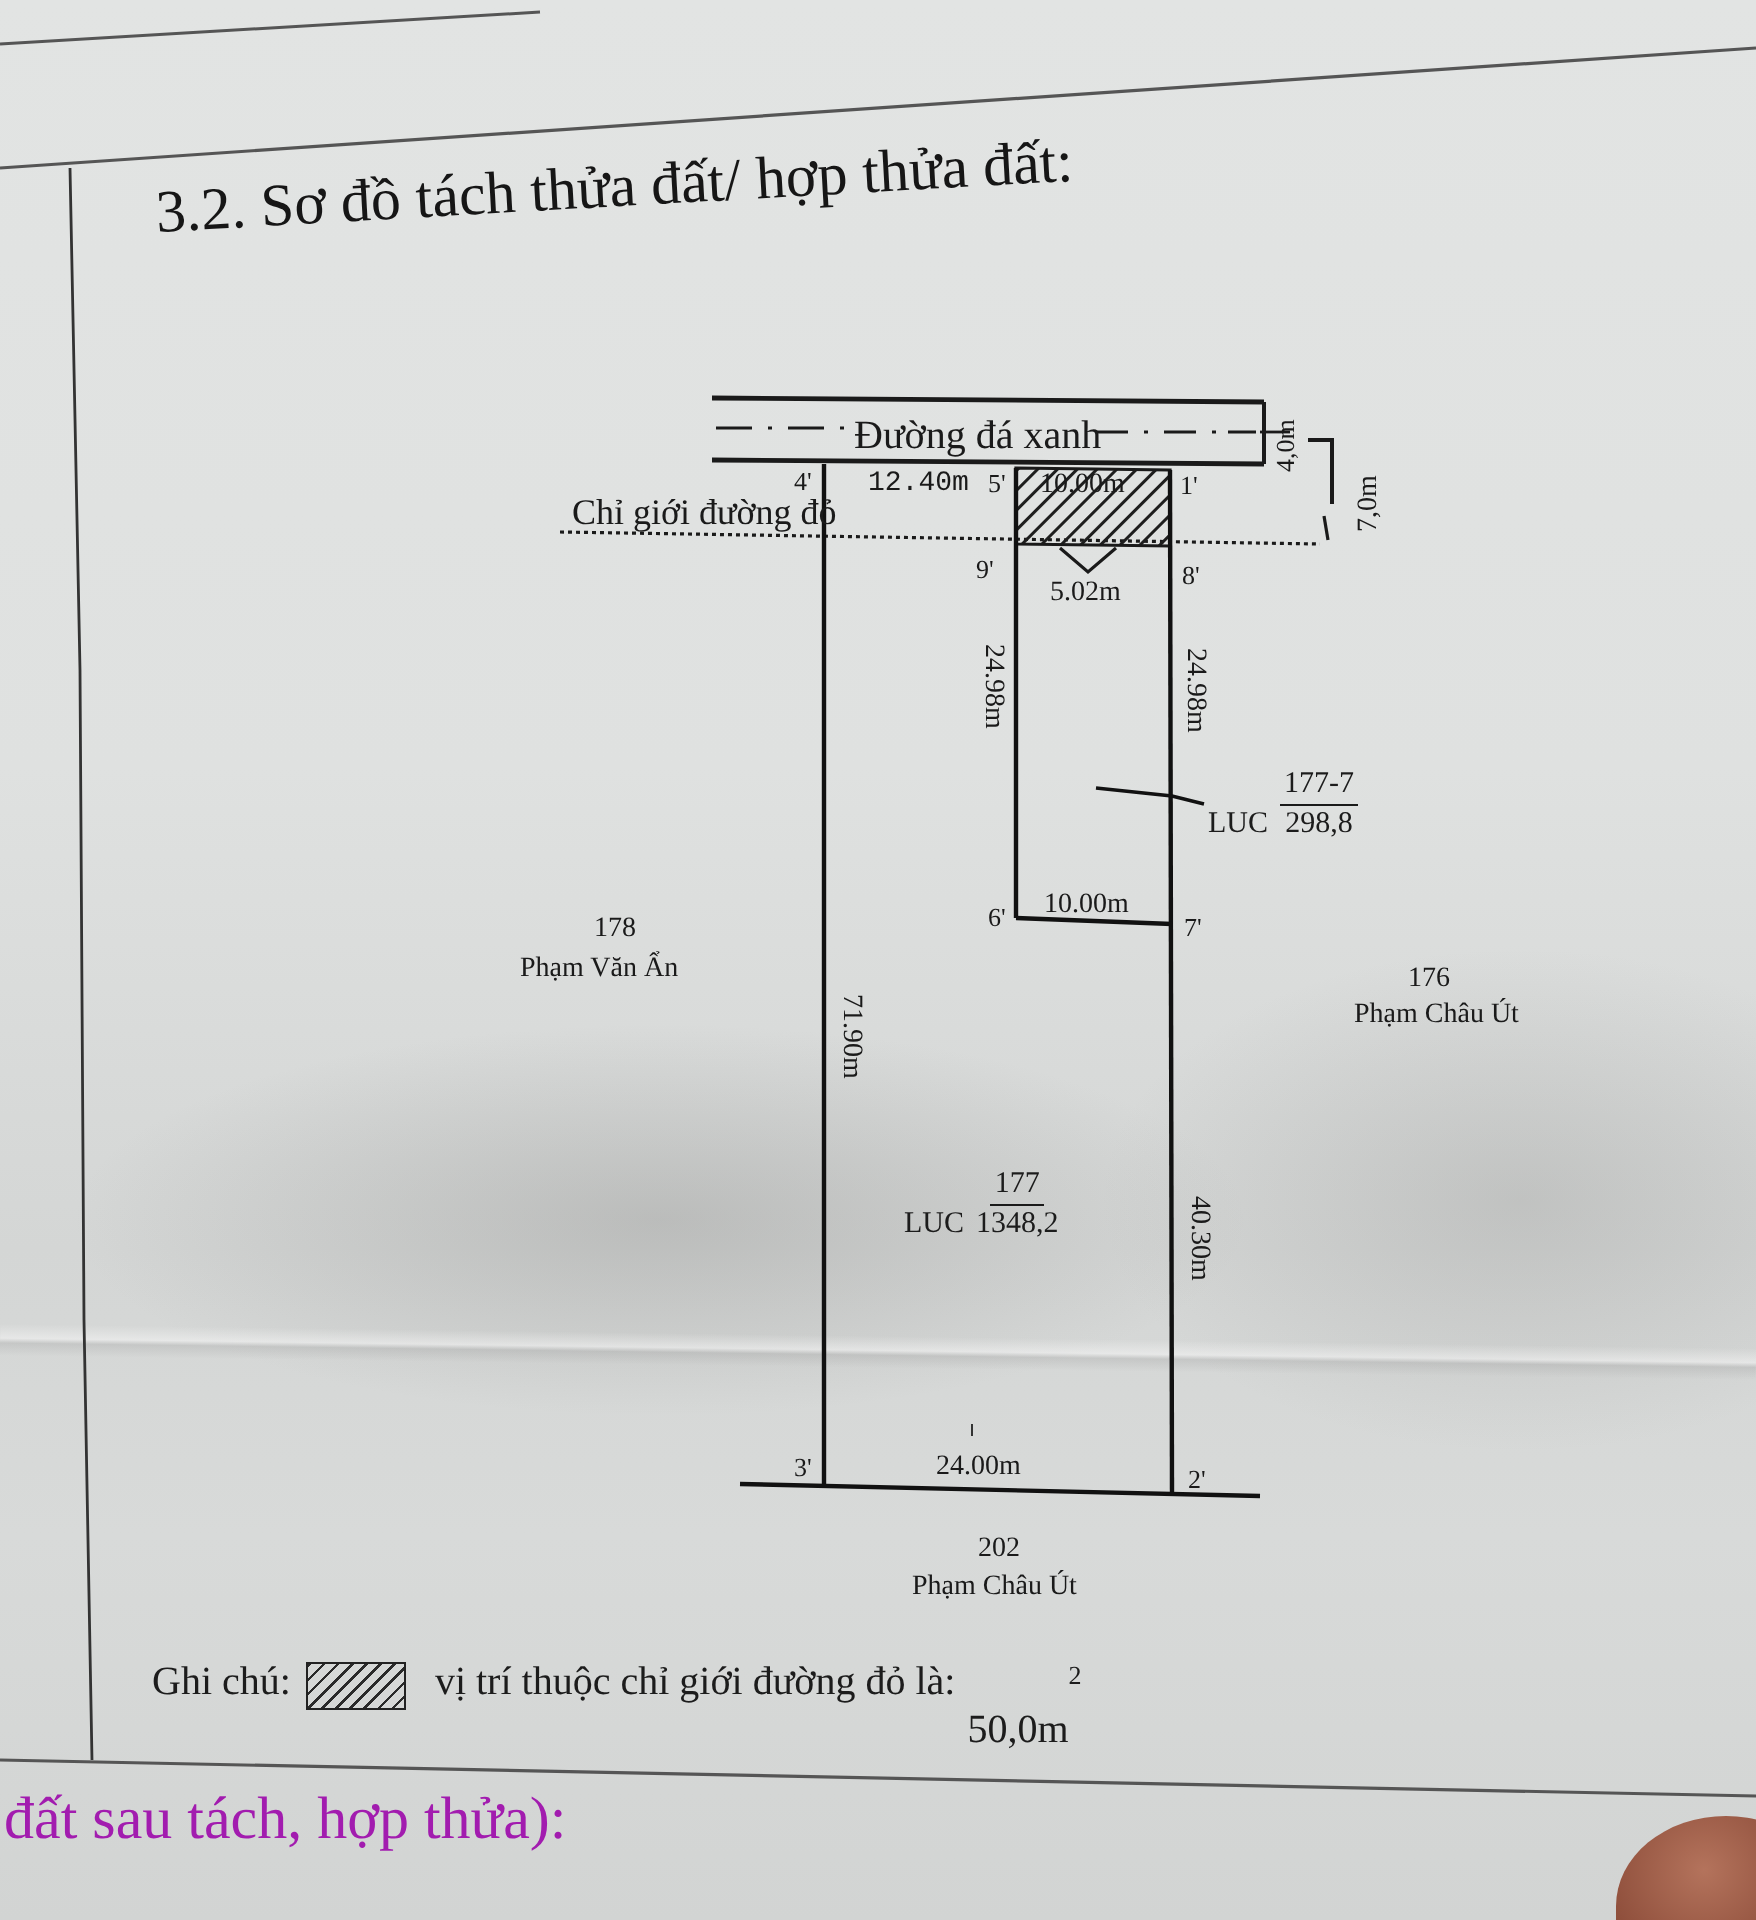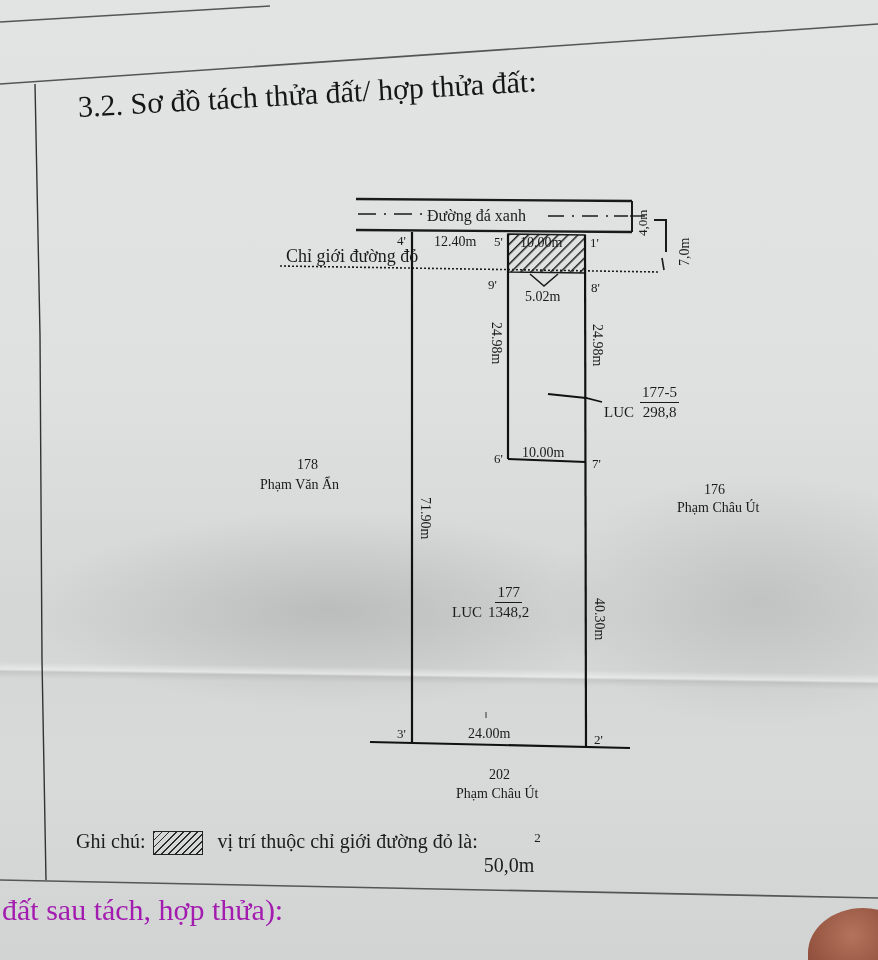--- a/index.html
+++ b/index.html
@@ -85,49 +85,49 @@
   <line x1="508" y1="459" x2="586" y2="462" stroke="#111" stroke-width="2.2"></line>
   <line x1="370" y1="742" x2="630" y2="748" stroke="#111" stroke-width="2.2"></line>
 
   <path d="M548 394 L586 398 L602 402" stroke="#111" stroke-width="1.8" fill="none"></path>
 
   <line x1="486" y1="712" x2="486" y2="718" stroke="#333" stroke-width="1"></line>
 </svg>
 
 <div class="txt title">3.2. Sơ đồ tách thửa đất/ hợp thửa đất:</div>
 
-<div class="txt lbl" style="left:427px; top:208px; font-size:16px;">Đường đá xanh</div>
+<div class="txt lbl" style="left:427px; top:208px; font-size:20px;">Đường đá xanh</div>
 <div class="txt lbl vert" style="left:650px; top:203px; font-size:13px; transform: rotate(-90deg); transform-origin: left top; top:236px; left:636px;">4,0m</div>
 <div class="txt lbl" style="left:690px; top:226px; font-size:14px; transform: rotate(-90deg); transform-origin: left top; top:266px; left:678px;">7,0m</div>
 <div class="txt lbl" style="left:286px; top:247px; font-size:18px;">Chỉ giới đường đỏ</div>
 
 <div class="txt lbl" style="left:397px; top:234px; font-size:13px;">4'</div>
 <div class="txt lbl" style="left:494px; top:235px; font-size:13px;">5'</div>
 <div class="txt lbl" style="left:590px; top:236px; font-size:13px;">1'</div>
 <div class="txt lbl" style="left:488px; top:278px; font-size:13px;">9'</div>
 <div class="txt lbl" style="left:591px; top:281px; font-size:13px;">8'</div>
 <div class="txt lbl" style="left:494px; top:452px; font-size:13px;">6'</div>
 <div class="txt lbl" style="left:592px; top:457px; font-size:13px;">7'</div>
 <div class="txt lbl" style="left:397px; top:727px; font-size:13px;">3'</div>
 <div class="txt lbl" style="left:594px; top:733px; font-size:13px;">2'</div>
 
-<div class="txt lbl" style="left:434px; top:235px;">12.40m</div>
+<div class="txt lbl" style="left:434px; top:235px;font-family:Liberation Mono, monospace;">12.40m</div>
 <div class="txt lbl" style="left:520px; top:236px;">10.00m</div>
 <div class="txt lbl" style="left:525px; top:290px;">5.02m</div>
 <div class="txt lbl vert" style="left:503px; top:322px;">24.98m</div>
 <div class="txt lbl vert" style="left:604px; top:324px;">24.98m</div>
 <div class="txt lbl" style="left:522px; top:446px;">10.00m</div>
 <div class="txt lbl vert" style="left:432px; top:497px;">71.90m</div>
 <div class="txt lbl vert" style="left:606px; top:598px;">40.30m</div>
 <div class="txt lbl" style="left:468px; top:727px;">24.00m</div>
 
 <div class="frac" style="left:604px; top:384px;">
   <span class="code">LUC</span>
   <span class="stack">
-    <span class="num">177-5</span>
+    <span class="num">177-7</span>
     <span class="den">298,8</span>
   </span>
 </div>
 <div class="frac" style="left:452px; top:584px;">
   <span class="code">LUC</span>
   <span class="stack">
     <span class="num">177</span>
     <span class="den">1348,2</span>
   </span>
 </div>

